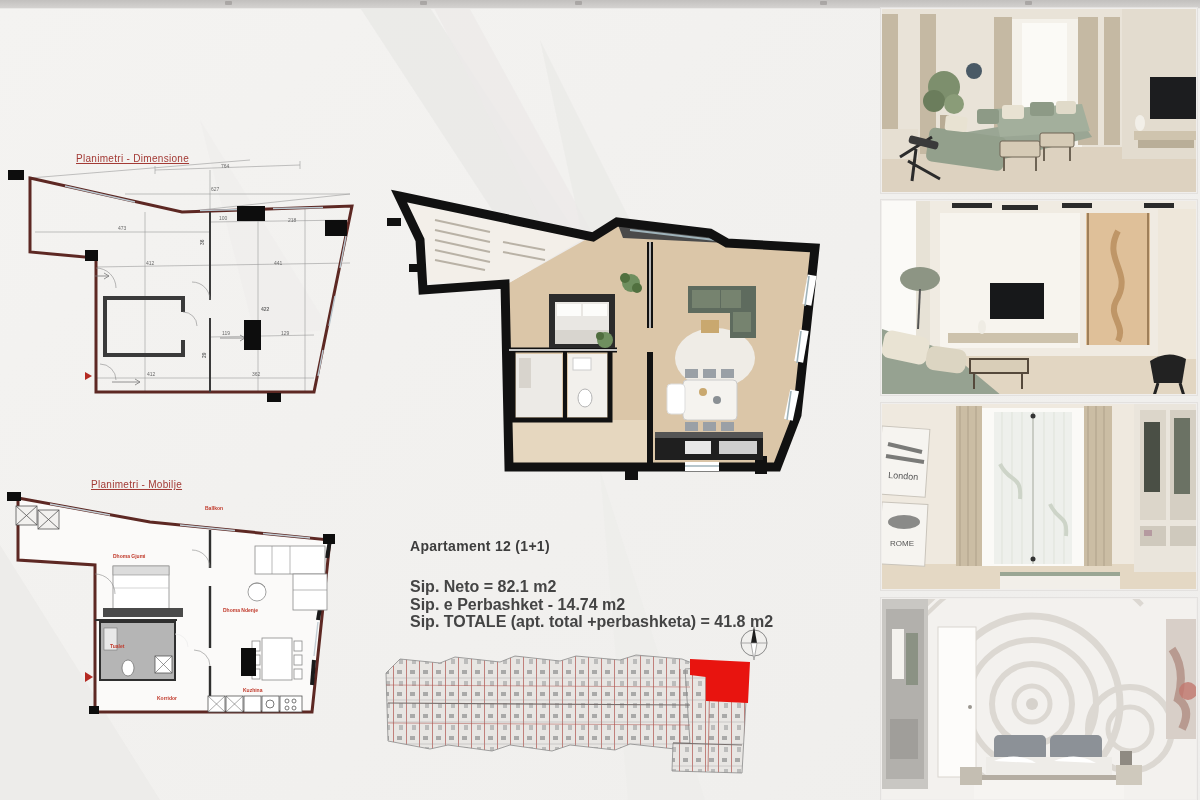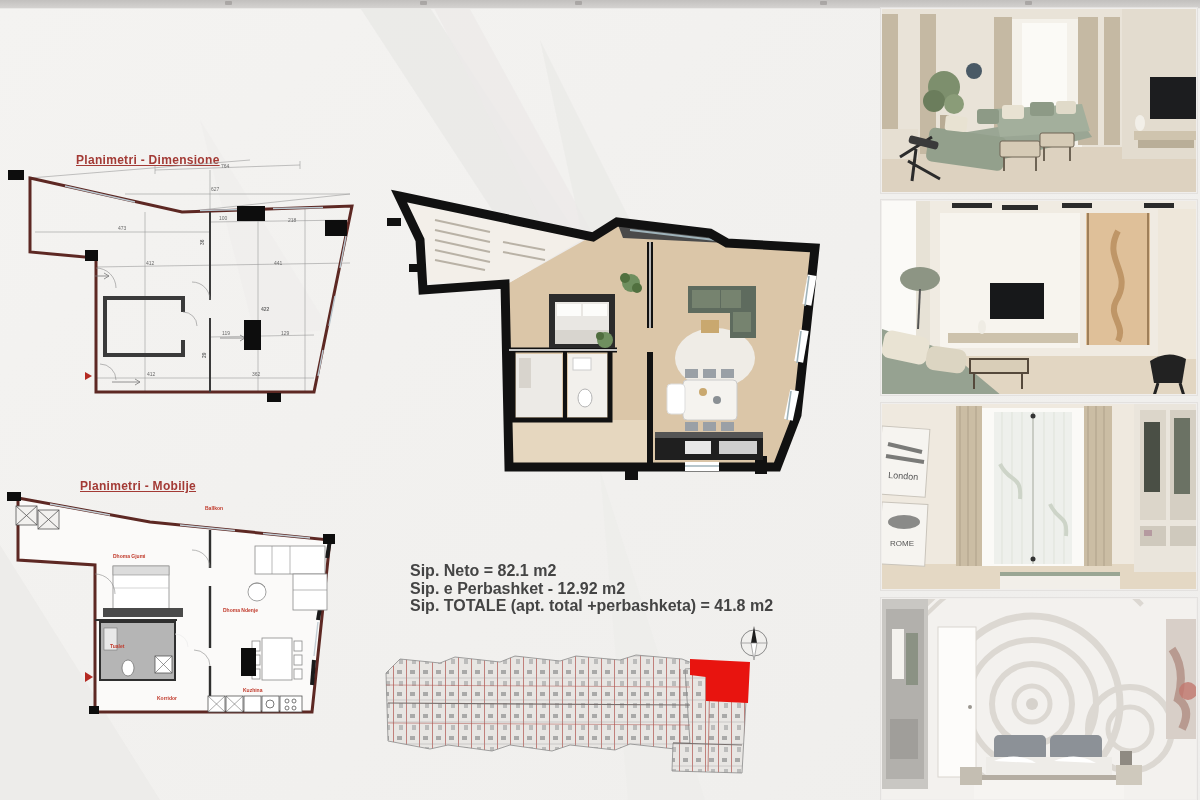--- a/index.html
+++ b/index.html
@@ -2,21 +2,21 @@
 <html><head>
 <meta charset="utf-8">
 <style>
   * { margin:0; padding:0; box-sizing:border-box; }
   html,body { width:1200px; height:800px; overflow:hidden; }
   body { font-family:"Liberation Sans", sans-serif; background:#f3f2f0; }
   #sheet { position:relative; width:1200px; height:800px; background:linear-gradient(135deg,#f4f3f1 0%,#f1f0ee 55%,#efeeec 100%); overflow:hidden; }
   .topstrip { position:absolute; left:0; top:0; width:1200px; height:9px; background:linear-gradient(180deg,#c2c0be,#d4d2d0); border-bottom:1px solid #e9e8e6; }
   .topstrip .mark { position:absolute; top:1px; width:7px; height:4px; background:#8f8d8b; opacity:.55; border-radius:1px; }
   .watermark { position:absolute; left:0; top:0; pointer-events:none; }
-  .plan-title { position:absolute; font-size:12px; font-weight:bold; color:#a33a35; text-decoration:underline; letter-spacing:.3px; }
+  .plan-title { position:absolute; font-size:10px; font-weight:normal; color:#a33a35; text-decoration:underline; letter-spacing:.3px; }
   .info-block { position:absolute; left:410px; top:538px; color:#3d3d3d; }
   .info-title { font-size:14px; font-weight:600; letter-spacing:.3px; }
   .info-lines { margin-top:24px; font-size:16px; font-weight:600; line-height:17.5px; color:#444; }
   .render { position:absolute; left:881px; width:316px; background:#e9e4dc; border:1px solid #f0eeec; box-shadow:0 0 0 1px #e3e1df; overflow:hidden; }
   svg text { font-family:"Liberation Sans", sans-serif; }
   .dimnum { font-size:5px; fill:#6b6b6b; }
   .roomlabel { font-size:5px; font-weight:bold; fill:#c0392b; }
 </style>
 </head>
 <body>
@@ -112,21 +112,21 @@
       <rect x="232" y="56" width="28" height="15"></rect>
       <rect x="320" y="70" width="22" height="16"></rect>
       <rect x="239" y="170" width="17" height="30"></rect>
       <rect x="80" y="100" width="13" height="11"></rect>
       <rect x="262" y="243" width="14" height="9"></rect>
     </g>
 
     <polygon points="80,222 87,226 80,230" fill="#b42a22"></polygon>
   </svg>
 
-  <div class="plan-title" style="left:80px; top:479px;">Planimetri - Mobilje</div>
+  <div class="plan-title" style="left:91px; top:479px;">Planimetri - Mobilje</div>
 
   <svg style="position:absolute; left:5px; top:470px;" width="355" height="275" viewBox="0 0 355 275">
 
     <path d="M13,28 L145,52 L325,70 L307,242 L90,242 L90,95 L13,90 Z" fill="#fbfaf9" stroke="#5d2823" stroke-width="3"></path>
 
     <g stroke="#c3ced5" stroke-width="1.4">
       <path d="M45,34 L105,45"></path>
         <path d="M175,55 L230,60.5"></path>
         <path d="M258,63.5 L305,68"></path>
       <path d="M320,96 L316,128"></path>
@@ -316,23 +316,24 @@
       <rect x="334" y="261" width="38" height="13" fill="#cfcfcf"></rect>
       <rect x="270" y="252" width="108" height="6" fill="#555"></rect>
     </g>
 
     <g stroke="#fdfdfd" stroke-width="1.4">
       <path d="M265,62 L265,148 M124,170 L232,170"></path>
     </g>
   </svg>
 
   <div class="info-block">
+    <div class="info-title">Apartament 12 (1+1)</div>
     <div class="info-lines">
       <div>Sip. Neto = 82.1 m2</div>
-      <div>Sip. e Perbashket - 12.92 m2</div>
+      <div>Sip. e Perbashket - 14.74 m2</div>
       <div>Sip. TOTALE (apt. total +perbashketa) = 41.8 m2</div>
     </div>
   </div>
 
   <svg style="position:absolute; left:735px; top:620px;" width="38" height="42" viewBox="0 0 38 42">
     <circle cx="19" cy="23" r="13" fill="none" stroke="#8a8a8a" stroke-width="1"></circle>
     <path d="M6,23 L32,23" stroke="#8a8a8a" stroke-width="0.7"></path>
     <polygon points="19,6 22,23 16,23" fill="#1c1c1c"></polygon>
     <polygon points="19,40 22,23 16,23" fill="#ffffff" stroke="#8a8a8a" stroke-width="0.7"></polygon>
   </svg>

